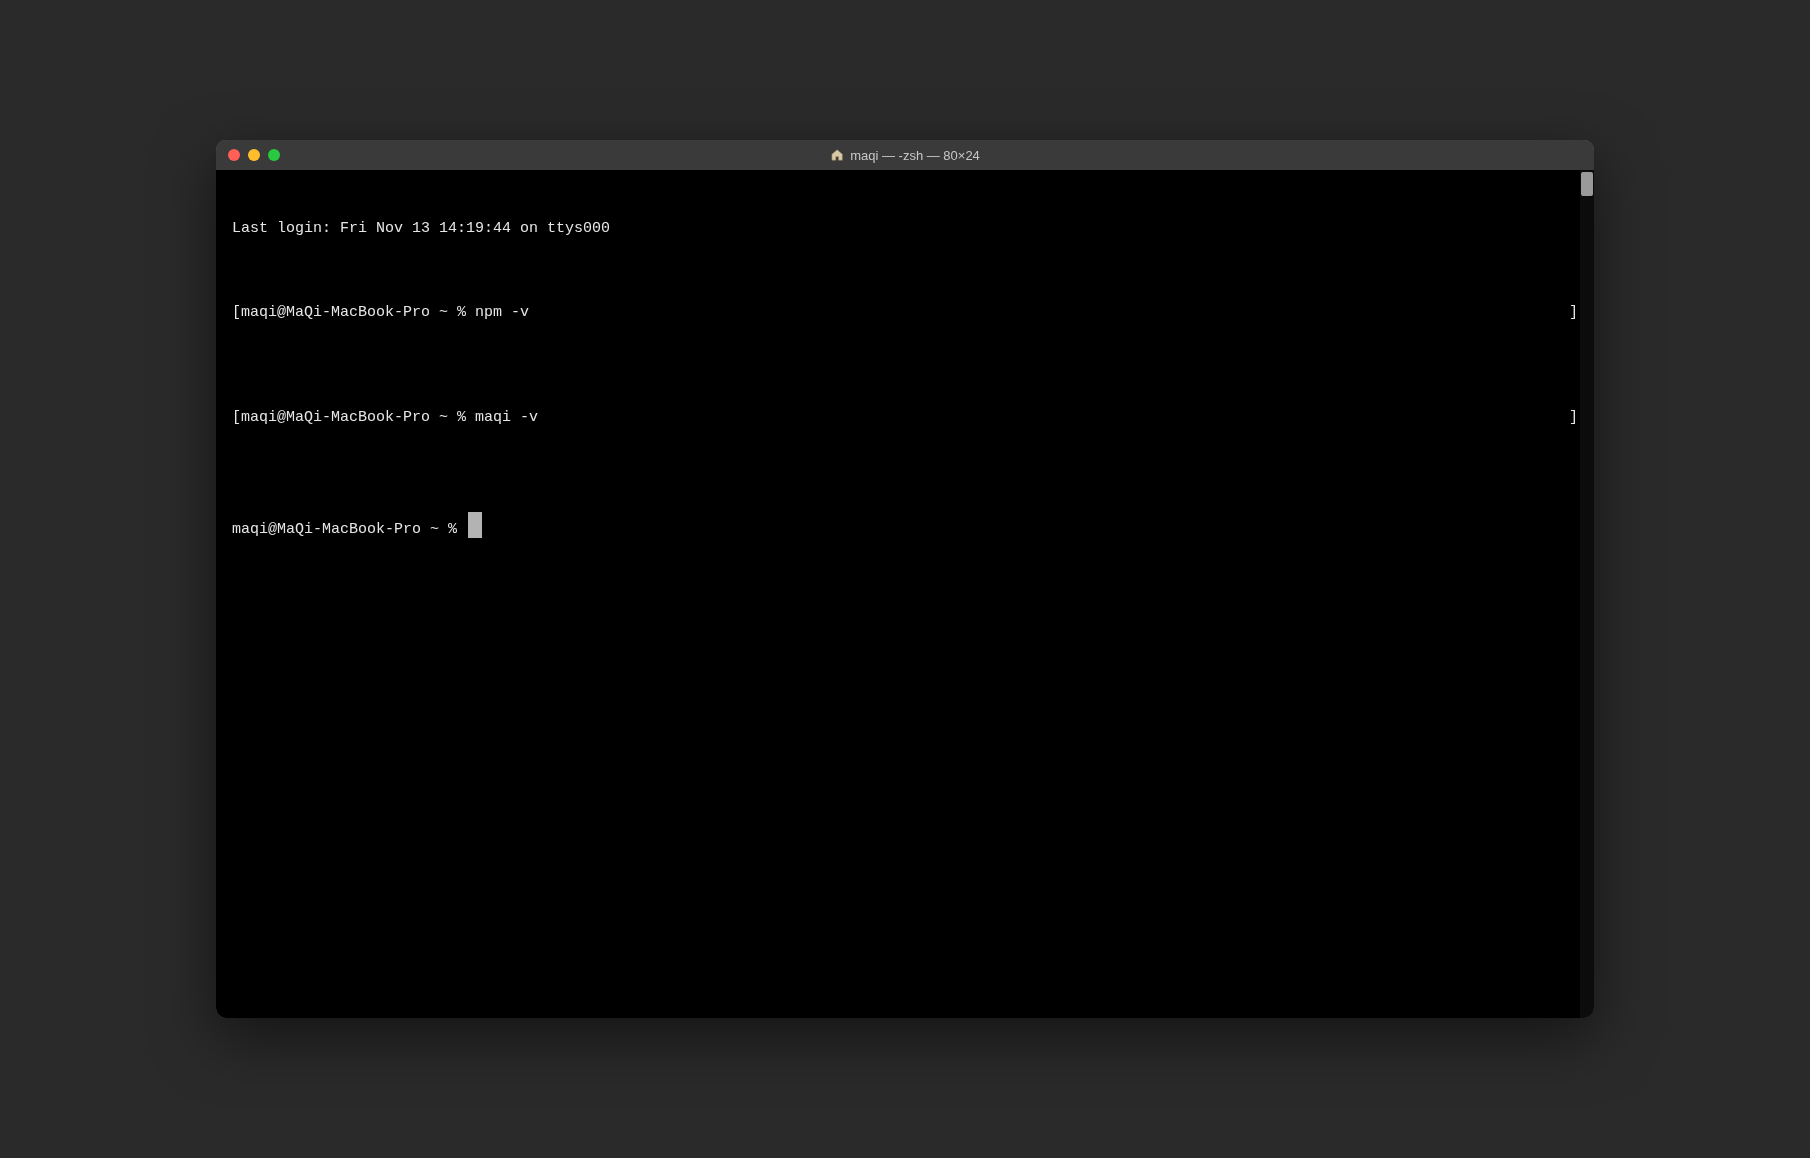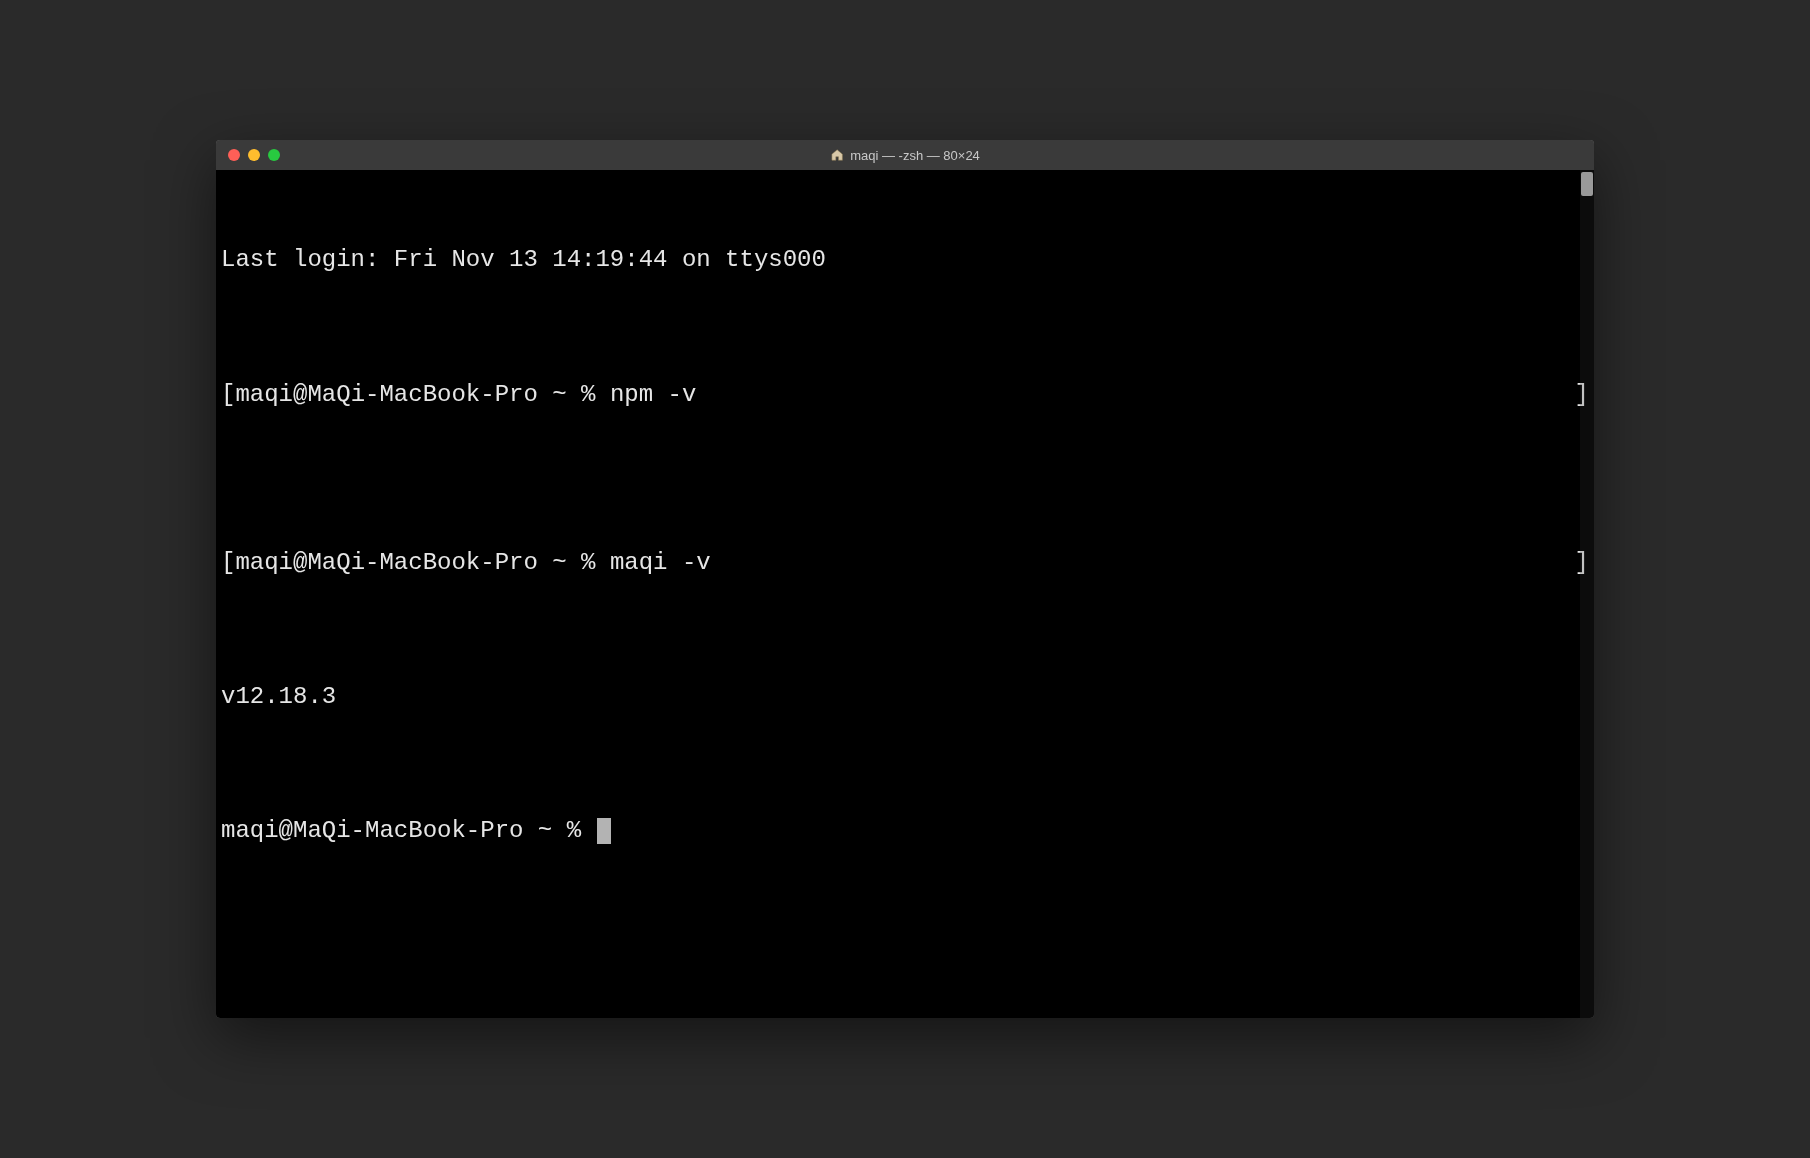--- a/index.html
+++ b/index.html
@@ -12,21 +12,21 @@
       display: flex;
       align-items: center;
       justify-content: center;
       min-height: 100vh;
       font-family: -apple-system, BlinkMacSystemFont, sans-serif;
     }
     .window {
       width: 1378px;
       height: 878px;
       background: #737373;
-      border-radius: 4px;
+      border-radius: 10px;
       overflow: hidden;
       box-shadow: 0 20px 60px rgba(0,0,0,0.5);
       display: flex;
       flex-direction: column;
     }
     .titlebar {
       height: 30px;
       background: #3a3a3a;
       display: flex;
       align-items: center;
@@ -59,23 +59,23 @@
     .home-icon {
       width: 14px;
       height: 14px;
       display: inline-flex;
       align-items: center;
       justify-content: center;
     }
     .terminal-body {
       flex: 1;
       background: #000;
-      padding: 6px 5px;
+      padding: 6px 16px;
       font-family: "SF Mono", Menlo, Monaco, "Courier New", monospace;
-      font-size: 24px;
+      font-size: 15px;
       color: #e6e6e6;
       line-height: 1.4;
       position: relative;
       white-space: pre;
     }
     .scrollbar-track {
       position: absolute;
       right: 0;
       top: 0;
       width: 14px;
@@ -142,21 +142,20 @@
     </div>
 
 
     <div class="prompt-row">
       <span class="left-seg">
         <span class="bracket">[</span><span>maqi@MaQi-MacBook-Pro ~ % </span><span>maqi -v</span>
       </span>
       <span class="bracket">]</span>
     </div>
 
-    <span class="term-line">v12.18.3</span>
 
     <span class="term-line"><span>maqi@MaQi-MacBook-Pro ~ % </span><span class="cursor"></span></span>
 
     <div class="scrollbar-track">
       <div class="scrollbar-thumb"></div>
     </div>
   </div>
 </div>
 
 </body></html>

